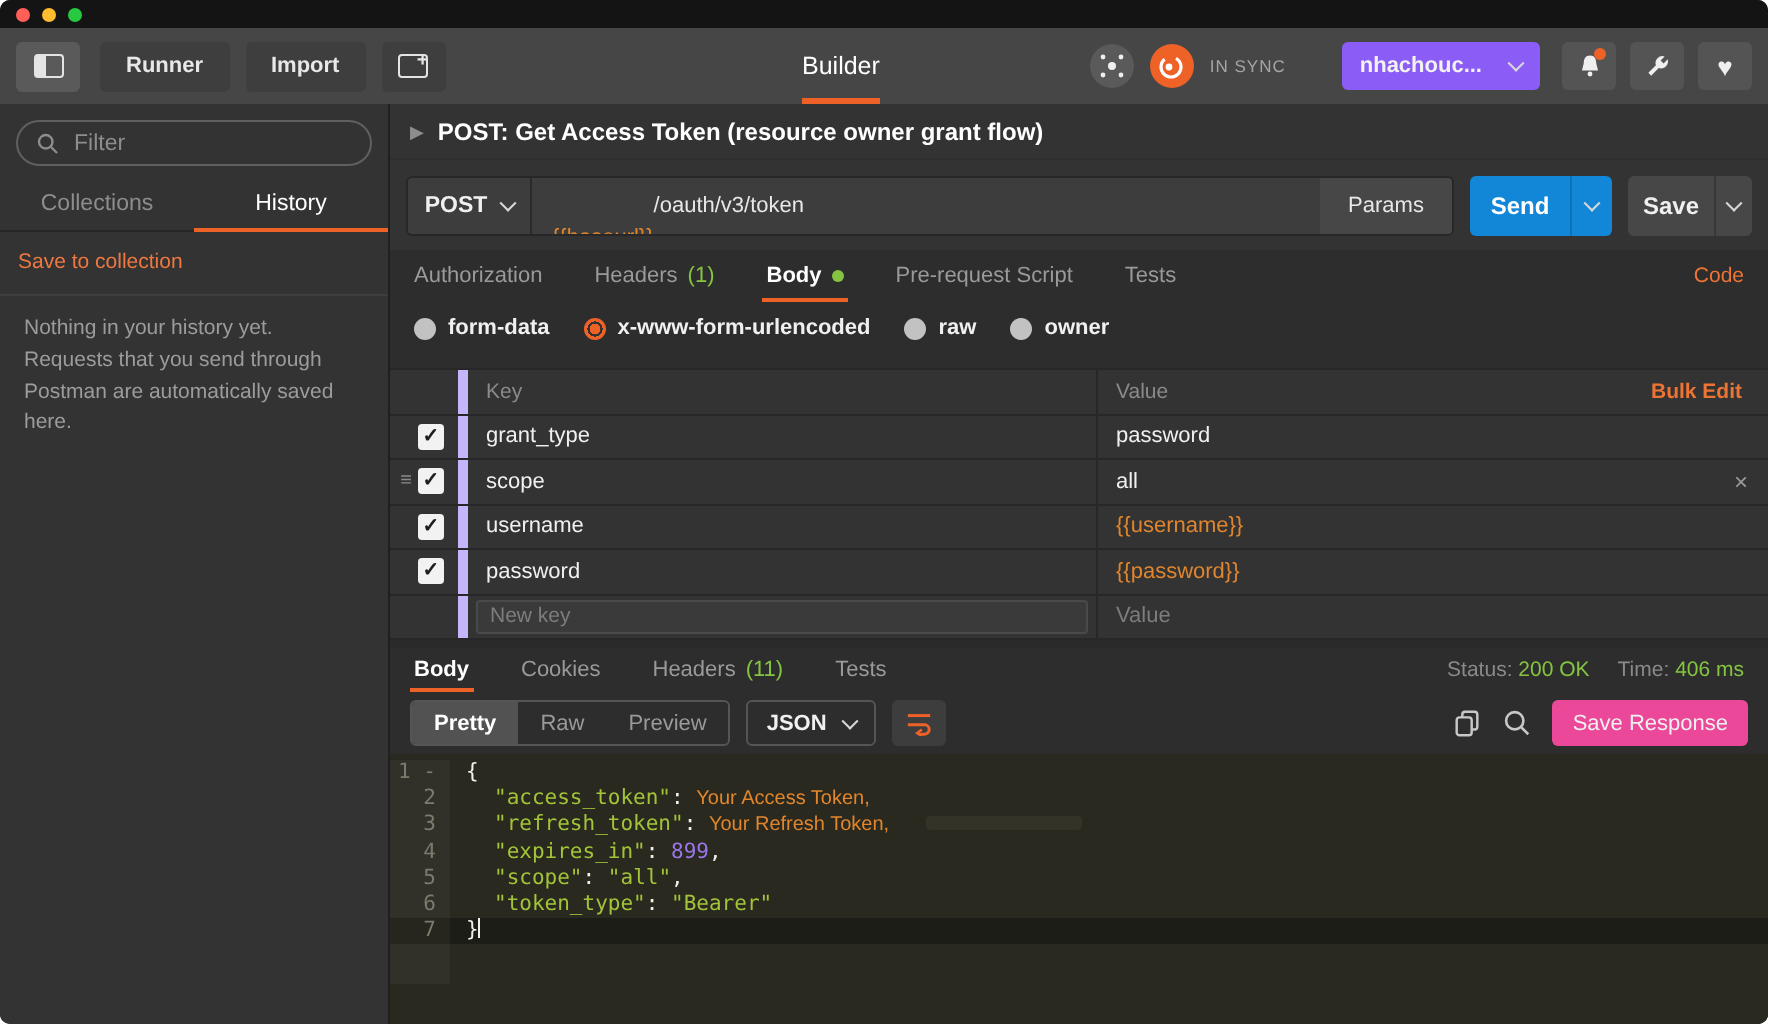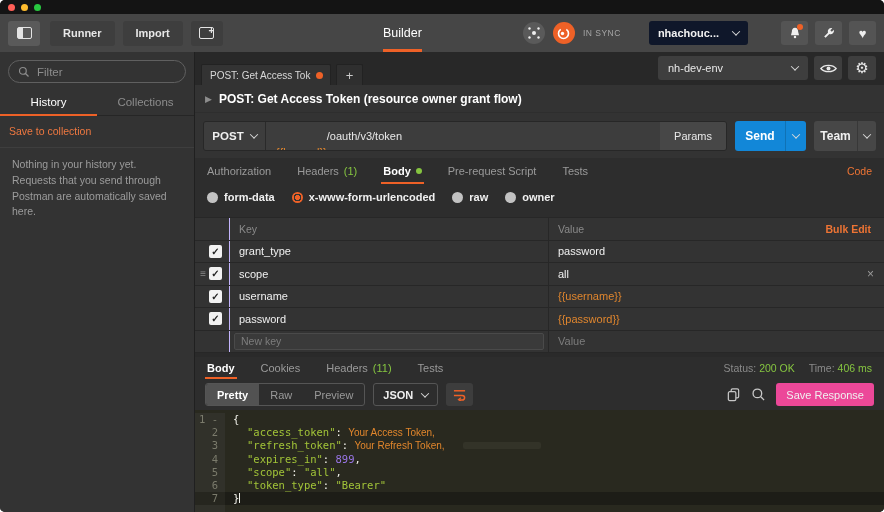--- a/index.html
+++ b/index.html
@@ -14,28 +14,28 @@
   
   .header { height:38px; background:#464646; display:flex; align-items:center; padding:0 8px; position:relative; }
   .hbtn { background:#3e3e3e; color:#e8e8e8; font-size:11px; font-weight:bold; border-radius:3px;
           height:25px; display:flex; align-items:center; padding:0 13px; margin-right:8px; }
   .icon-btn { width:32px; height:25px; background:#5a5a5a; border-radius:3px; display:flex; align-items:center; justify-content:center; margin-right:10px; }
   .icon-btn.dark { background:#3e3e3e; }
   .panel-ico { width:15px; height:12px; border:1.5px solid #e4e4e4; border-radius:2px; position:relative; }
   .panel-ico::before { content:""; position:absolute; left:0; top:0; bottom:0; width:5px; background:#e4e4e4; }
   .newwin-ico { width:15px; height:12px; border:1.5px solid #e4e4e4; border-radius:2px; position:relative; }
   .newwin-ico::after { content:"+"; position:absolute; right:-1px; top:-3px; color:#e4e4e4; font-size:10px; font-weight:bold; }
-  .hnav { position:absolute; left:383px; top:0; height:100%; display:flex; gap:22px; }
+  .hnav { position:absolute; left:401px; top:0; height:100%; display:flex; gap:22px; }
   .hnav-item { height:100%; display:flex; align-items:center; font-size:12.5px; color:#9a9a9a; position:relative; }
   .hnav-item.active { color:#ffffff; }
   .hnav-item.active::after { content:""; position:absolute; left:0; right:0; bottom:0; height:3px; background:#ee6127; }
   .hright { margin-left:auto; display:flex; align-items:center; }
   .circle-ico { width:22px; height:22px; border-radius:50%; display:flex; align-items:center; justify-content:center; margin-right:8px; }
   .sync-label { font-size:8.5px; color:#a5a5a5; letter-spacing:.5px; margin-right:28px; }
-  .user-dd { background:#0f172a; border-radius:3px; height:24px; display:flex; align-items:center; gap:14px; padding:0 9px; color:#f2f2f2; font-size:11px; font-weight:bold; margin-right:26px; }
+  .user-dd { background:#8b5cf6; border-radius:3px; height:24px; display:flex; align-items:center; gap:14px; padding:0 9px; color:#f2f2f2; font-size:11px; font-weight:bold; margin-right:4px; }
   .sq-btn { width:27px; height:24px; background:#545454; border-radius:3px; display:flex; align-items:center; justify-content:center; margin-left:7px; position:relative; }
   .notif-dot { position:absolute; top:3px; right:5px; width:6px; height:6px; border-radius:50%; background:#ee6127; }
   .chev { width:6px; height:6px; border-right:1.5px solid #d8d8d8; border-bottom:1.5px solid #d8d8d8; transform:rotate(45deg) translate(-1px,-1px); display:inline-block; }
 
   
   .content { display:flex; height:460px; }
   .sidebar { width:195px; background:#333333; border-right:1px solid #202020; display:flex; flex-direction:column; }
   .main { flex:1; display:flex; flex-direction:column; background:#2d2d2d; }
 
   
@@ -87,21 +87,21 @@
   .radio { width:11px; height:11px; border-radius:50%; background:#c2c2c2; flex:none; }
   .radio.sel { background:radial-gradient(circle, #ee6127 0 2.6px, #333333 2.6px 3.8px, #ee6127 3.8px); }
 
   
   .kv-section { height:143px; padding-top:7px; }
   .kv-table { border-top:1px solid #272727; font-size:11px; }
   .kv-row { display:flex; align-items:center; height:22.5px; background:#333333; border-bottom:1px solid #272727; position:relative; }
   .kv-cbzone { width:34px; height:100%; display:flex; align-items:center; justify-content:flex-end; gap:3px; padding-right:7px; flex:none; }
   .kv-handle { color:#8a8a8a; font-size:10px; }
   .cb { width:13px; height:13px; background:#f2f2f2; border-radius:2px; color:#1e1e1e; font-size:10px; line-height:13px; text-align:center; font-weight:bold; flex:none; }
-  .kv-key { width:320px; height:100%; border-left:1px solid #c4b5fd; border-right:1px solid #272727; display:flex; align-items:center; padding:0 9px; color:#f0f0f0; flex:none; }
+  .kv-key { width:320px; height:100%; border-left:5px solid #c4b5fd; border-right:1px solid #272727; display:flex; align-items:center; padding:0 9px; color:#f0f0f0; flex:none; }
   .kv-val { flex:1; height:100%; display:flex; align-items:center; padding:0 9px; color:#f0f0f0; }
   .kv-val.var, .kv-key.hd-bulk { color:#e0862e; }
   .kv-row.hd { color:#8a8a8a; }
   .kv-row.hd .kv-key, .kv-row.hd .kv-val { color:#8a8a8a; font-size:10.5px; }
   .bulk-edit { margin-left:auto; color:#ee7434; font-size:10.5px; font-weight:bold; padding-right:4px; }
   .kv-close { position:absolute; right:10px; color:#9a9a9a; font-size:12px; }
   .newkey-input { width:100%; height:17px; background:#3a3a3a; border:1px solid #4a4a4a; border-radius:2px; color:#7d7d7d; font-size:10.5px; padding:0 6px; display:flex; align-items:center; }
   .ph { color:#7d7d7d; }
 
   
@@ -205,51 +205,29 @@
 
     <div class="sidebar">
       <div class="filter-box">
         <svg width="12" height="12" viewBox="0 0 16 16">
           <circle cx="6.5" cy="6.5" r="4.5" fill="none" stroke="#8d8d8d" stroke-width="1.6"></circle>
           <line x1="10" y1="10" x2="14" y2="14" stroke="#8d8d8d" stroke-width="1.6"></line>
         </svg>
         <span>Filter</span>
       </div>
       <div class="side-tabs">
+        <div class="side-tab">Collections</div>
         <div class="side-tab active">History</div>
-        <div class="side-tab">Collections</div>
       </div>
       <div class="save-link">Save to collection</div>
       <div class="empty-text">Nothing in your history yet. Requests that you send through Postman are automatically saved here.</div>
     </div>
 
     <div class="main">
 
-      <div class="tabstrip">
-        <div class="req-tab">
-          <span>POST: Get Access Tok</span>
-          <span class="tab-dot"></span>
-        </div>
-        <div class="plus-tab">+</div>
-        <div class="ts-right">
-          <div class="env-dd">
-            <span>nh-dev-env</span>
-            <span class="chev"></span>
-          </div>
-          <div class="ts-btn">
-            <svg width="17" height="11" viewBox="0 0 20 12">
-              <path d="M1 6 C5 1 15 1 19 6 C15 11 5 11 1 6 Z" fill="none" stroke="#e8e8e8" stroke-width="1.5"></path>
-              <circle cx="10" cy="6" r="2.3" fill="#e8e8e8"></circle>
-            </svg>
-          </div>
-          <div class="ts-btn">
-            <span>⚙</span>
-          </div>
-        </div>
-      </div>
 
       <div class="title-row">
         <span class="title-caret">▶</span>
         <span class="req-title">POST: Get Access Token (resource owner grant flow)</span>
       </div>
 
       <div class="url-row">
         <div class="url-bar">
           <div class="method-dd">
             <span>POST</span>
@@ -261,21 +239,21 @@
           </div>
           <div class="params-btn">Params</div>
         </div>
         <div class="send-group">
           <div class="send-main">Send</div>
           <div class="send-chev">
               <span class="chev"></span>
             </div>
         </div>
         <div class="save-group">
-          <div class="save-main">Team</div>
+          <div class="save-main">Save</div>
           <div class="save-chev">
               <span class="chev"></span>
             </div>
         </div>
       </div>
 
       <div class="rtabs">
         <div class="rtab">
             <span>Authorization</span>
           </div>

